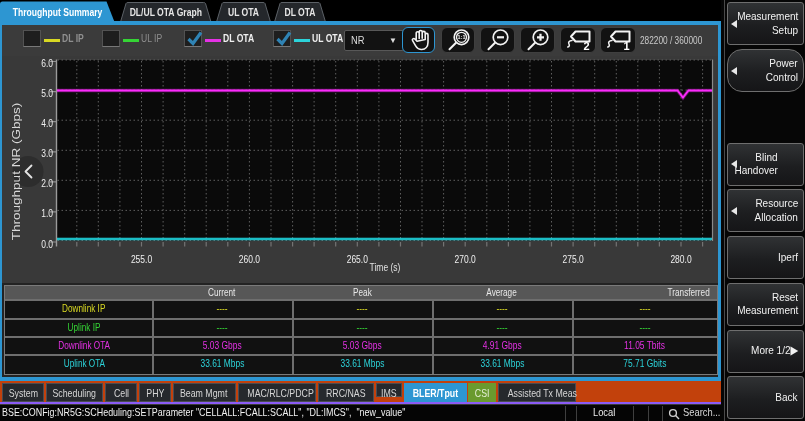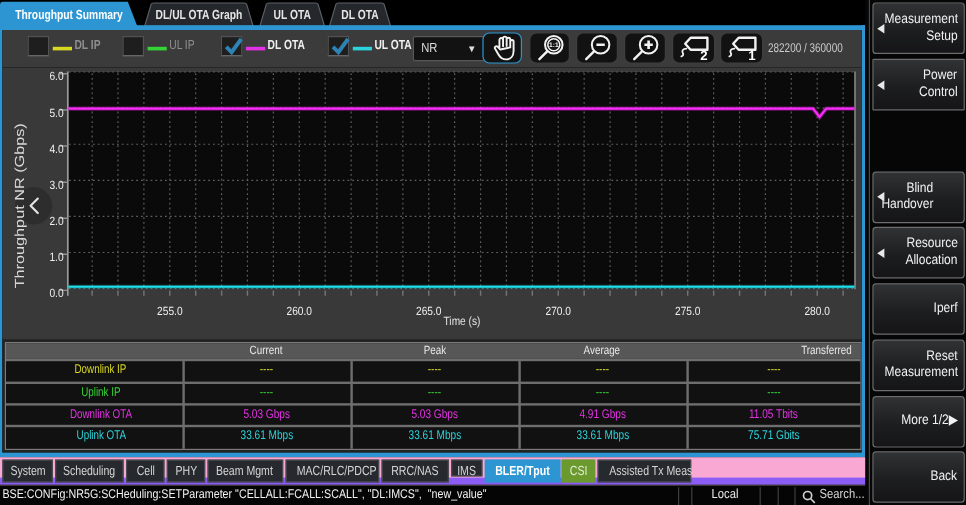--- a/index.html
+++ b/index.html
@@ -142,21 +142,21 @@
 <div style="position:absolute;left:9px;top:68px;width:140px;height:19px;line-height:19px;text-align:center;font-size:10.5px;color:#2cd3da"><span style="display:inline-block;white-space:nowrap;transform:scaleX(0.78);transform-origin:center center;">Uplink OTA</span></div>
 <div style="position:absolute;left:147.0px;top:68px;width:140px;height:19px;line-height:19px;text-align:center;font-size:10.5px;color:#2cd3da"><span style="display:inline-block;white-space:nowrap;transform:scaleX(0.8);transform-origin:center center;">33.61 Mbps</span></div>
 <div style="position:absolute;left:287.0px;top:68px;width:140px;height:19px;line-height:19px;text-align:center;font-size:10.5px;color:#2cd3da"><span style="display:inline-block;white-space:nowrap;transform:scaleX(0.8);transform-origin:center center;">33.61 Mbps</span></div>
 <div style="position:absolute;left:427.0px;top:68px;width:140px;height:19px;line-height:19px;text-align:center;font-size:10.5px;color:#2cd3da"><span style="display:inline-block;white-space:nowrap;transform:scaleX(0.8);transform-origin:center center;">33.61 Mbps</span></div>
 <div style="position:absolute;left:569.5px;top:68px;width:140px;height:19px;line-height:19px;text-align:center;font-size:10.5px;color:#2cd3da"><span style="display:inline-block;white-space:nowrap;transform:scaleX(0.8);transform-origin:center center;">75.71 Gbits</span></div>
 <div style="position:absolute;left:147px;top:13px;width:1.5px;height:75px;background:#6e6e6e"></div>
 <div style="position:absolute;left:287px;top:13px;width:1.5px;height:75px;background:#6e6e6e"></div>
 <div style="position:absolute;left:427px;top:13px;width:1.5px;height:75px;background:#6e6e6e"></div>
 <div style="position:absolute;left:567px;top:13px;width:1.5px;height:75px;background:#6e6e6e"></div>
 </div>
-<div style="position:absolute;left:0;top:381px;width:722px;height:23px;background:#f9a8d4;border-bottom:6px solid #8b5cf6;box-sizing:border-box">
+<div style="position:absolute;left:0;top:381px;width:722px;height:23px;background:#c2410c;border-bottom:2px solid #8b5cf6;box-sizing:border-box">
 <div style="position:absolute;left:2px;top:2px;width:42px;height:19px;line-height:18px;text-align:center;font-size:11px;background:#26292d;color:#d6d6d6;border:1px solid #484c52;box-sizing:border-box"><span style="display:inline-block;white-space:nowrap;transform:scaleX(0.8);transform-origin:center center;">System</span></div>
 <div style="position:absolute;left:46px;top:2px;width:57px;height:19px;line-height:18px;text-align:center;font-size:11px;background:#26292d;color:#d6d6d6;border:1px solid #484c52;box-sizing:border-box"><span style="display:inline-block;white-space:nowrap;transform:scaleX(0.8);transform-origin:center center;">Scheduling</span></div>
 <div style="position:absolute;left:105px;top:2px;width:32px;height:19px;line-height:18px;text-align:center;font-size:11px;background:#26292d;color:#d6d6d6;border:1px solid #484c52;box-sizing:border-box"><span style="display:inline-block;white-space:nowrap;transform:scaleX(0.8);transform-origin:center center;">Cell</span></div>
 <div style="position:absolute;left:139px;top:2px;width:32px;height:19px;line-height:18px;text-align:center;font-size:11px;background:#26292d;color:#d6d6d6;border:1px solid #484c52;box-sizing:border-box"><span style="display:inline-block;white-space:nowrap;transform:scaleX(0.8);transform-origin:center center;">PHY</span></div>
 <div style="position:absolute;left:173px;top:2px;width:63px;height:19px;line-height:18px;font-size:11px;background:#26292d;color:#d6d6d6;border:1px solid #484c52;box-sizing:border-box"><span style="display:inline-block;white-space:nowrap;transform:scaleX(0.8);transform-origin:center center;">Beam Mgmt</span></div>
 <div style="position:absolute;left:238px;top:2px;width:78px;height:19px;line-height:18px;text-align:center;font-size:11px;background:#26292d;color:#d6d6d6;border:1px solid #484c52;box-sizing:border-box"><span style="display:inline-block;white-space:nowrap;transform:scaleX(0.8);transform-origin:center center;">MAC/RLC/PDCP</span></div>
 <div style="position:absolute;left:318px;top:2px;width:56px;height:19px;line-height:18px;text-align:center;font-size:11px;background:#26292d;color:#d6d6d6;border:1px solid #484c52;box-sizing:border-box"><span style="display:inline-block;white-space:nowrap;transform:scaleX(0.8);transform-origin:center center;">RRC/NAS</span></div>
 <div style="position:absolute;left:376px;top:2px;width:26px;height:14px;line-height:18px;text-align:center;font-size:11px;background:#26292d;color:#d6d6d6;border:1px solid #484c52;box-sizing:border-box"><span style="display:inline-block;white-space:nowrap;transform:scaleX(0.8);transform-origin:center center;">IMS</span></div>
 <div style="position:absolute;left:404px;top:2px;width:63px;height:19px;line-height:18px;text-align:center;font-size:11px;background:#2D96D2;color:#ffffff;font-weight:bold;border:1px solid #2D96D2;box-sizing:border-box"><span style="display:inline-block;white-space:nowrap;transform:scaleX(0.8);transform-origin:center center;">BLER/Tput</span></div>
 <div style="position:absolute;left:467.5px;top:2px;width:28.5px;height:19px;line-height:18px;text-align:center;font-size:11px;background:#6a9a2e;color:#e4eed6;border:1px solid #6a9a2e;box-sizing:border-box"><span style="display:inline-block;white-space:nowrap;transform:scaleX(0.8);transform-origin:center center;">CSI</span></div>
@@ -175,21 +175,21 @@
         <path d="M7.6 7.6 L11 11" stroke="#cfcfcf" stroke-width="1.4"></path>
       </svg>
 <div style="position:absolute;left:683px;top:0;height:17px;line-height:15px;font-size:11px;color:#d8d8d8"><span style="display:inline-block;white-space:nowrap;transform:scaleX(0.85);transform-origin:left center;">Search...</span></div>
 </div>
 <div style="position:absolute;left:721px;top:0;width:84px;height:421px;background:#060606">
 <div style="position:absolute;left:3px;top:0;width:1px;height:421px;background:#4a4a4a"></div>
 <div style="position:absolute;left:6px;top:2px;width:77px;height:43px;background:linear-gradient(180deg,#303234 0%,#1d1e20 55%,#151517 100%);border:1px solid #6e6e6e;border-radius:3px;box-sizing:border-box;display:flex;align-items:center;justify-content:flex-end;padding-right:5px;font-size:11.5px;line-height:13.5px;color:#f2f2f2">
         <div style="text-align:right"><span style="display:inline-block;white-space:nowrap;transform:scaleX(0.87);transform-origin:right center;">Measurement</span><br><span style="display:inline-block;white-space:nowrap;transform:scaleX(0.87);transform-origin:right center;">Setup</span></div>
       </div>
 <div style="position:absolute;left:10px;top:19.5px;width:0;height:0;border-top:4px solid transparent;border-bottom:4px solid transparent;border-right:6.5px solid #e8e8e8"></div>
-<div style="position:absolute;left:6px;top:49px;width:77px;height:43px;background:linear-gradient(180deg,#303234 0%,#1d1e20 55%,#151517 100%);border:1px solid #6e6e6e;border-radius:1px;box-sizing:border-box;display:flex;align-items:center;justify-content:flex-end;padding-right:5px;font-size:11.5px;line-height:13.5px;color:#f2f2f2">
+<div style="position:absolute;left:6px;top:49px;width:77px;height:43px;background:linear-gradient(180deg,#303234 0%,#1d1e20 55%,#151517 100%);border:1px solid #6e6e6e;border-radius:15px;box-sizing:border-box;display:flex;align-items:center;justify-content:flex-end;padding-right:5px;font-size:11.5px;line-height:13.5px;color:#f2f2f2">
         <div style="text-align:right"><span style="display:inline-block;white-space:nowrap;transform:scaleX(0.87);transform-origin:right center;">Power</span><br><span style="display:inline-block;white-space:nowrap;transform:scaleX(0.87);transform-origin:right center;">Control</span></div>
       </div>
 <div style="position:absolute;left:10px;top:66.5px;width:0;height:0;border-top:4px solid transparent;border-bottom:4px solid transparent;border-right:6.5px solid #e8e8e8"></div>
 <div style="position:absolute;left:6px;top:142.5px;width:77px;height:43px;background:linear-gradient(180deg,#303234 0%,#1d1e20 55%,#151517 100%);border:1px solid #6e6e6e;border-radius:3px;box-sizing:border-box;display:flex;align-items:center;padding-right:5px;font-size:11.5px;line-height:13.5px;color:#f2f2f2">
         <div style="text-align:right"><span style="display:inline-block;white-space:nowrap;transform:scaleX(0.87);transform-origin:right center;">Blind</span><br><span style="display:inline-block;white-space:nowrap;transform:scaleX(0.87);transform-origin:right center;">Handover</span></div>
       </div>
 <div style="position:absolute;left:10px;top:160.0px;width:0;height:0;border-top:4px solid transparent;border-bottom:4px solid transparent;border-right:6.5px solid #e8e8e8"></div>
 <div style="position:absolute;left:6px;top:189.25px;width:77px;height:43px;background:linear-gradient(180deg,#303234 0%,#1d1e20 55%,#151517 100%);border:1px solid #6e6e6e;border-radius:3px;box-sizing:border-box;display:flex;align-items:center;justify-content:flex-end;padding-right:5px;font-size:11.5px;line-height:13.5px;color:#f2f2f2">
         <div style="text-align:right"><span style="display:inline-block;white-space:nowrap;transform:scaleX(0.87);transform-origin:right center;">Resource</span><br><span style="display:inline-block;white-space:nowrap;transform:scaleX(0.87);transform-origin:right center;">Allocation</span></div>
       </div>

